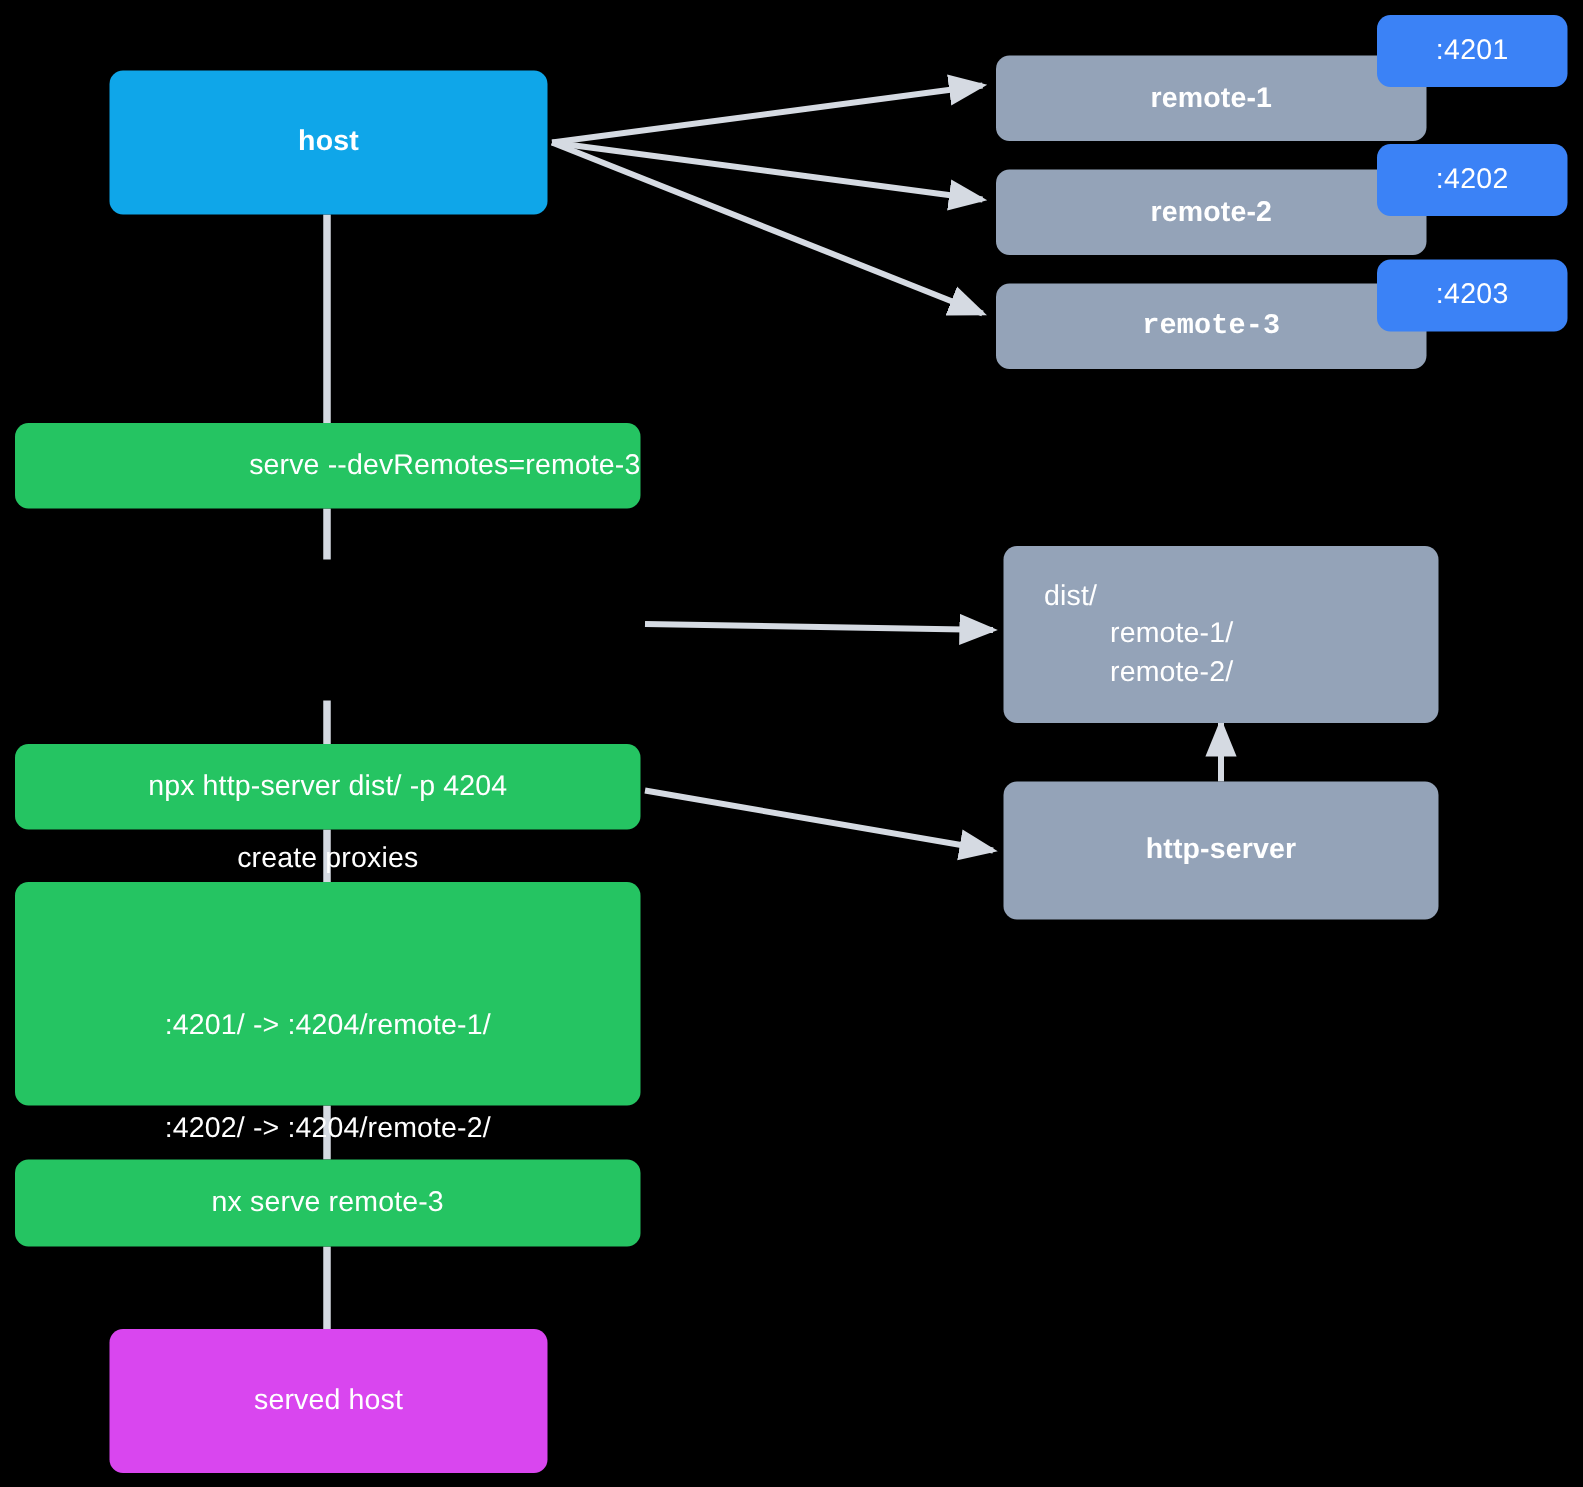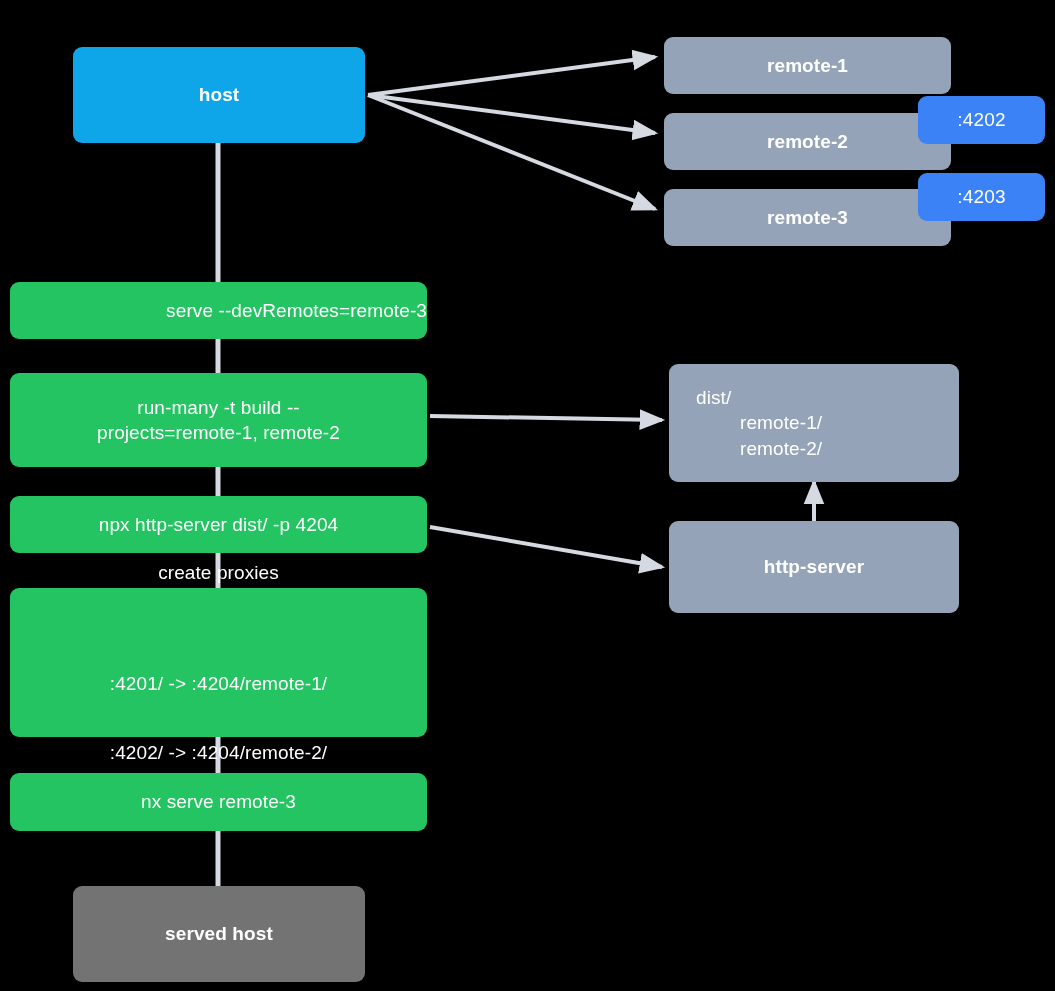--- a/index.html
+++ b/index.html
@@ -40,22 +40,22 @@
     text-align: center;
     line-height: 1.32;
     letter-spacing: 0.1px;
   }
   .node.host {
     background: #0fa6e9;
     font-weight: bold;
     font-size: 19px;
   }
   .node.served {
-    background: #737373;
-    font-weight: bold;
+    background: #d946ef;
+    font-weight: normal;
     font-size: 19px;
   }
   .node.remote {
     background: #94a3b8;
     font-weight: bold;
     font-size: 19px;
   }
   .node.cmd {
     background: #25c462;
     font-weight: normal;
@@ -120,43 +120,42 @@
     <line x1="814" y1="521" x2="814" y2="482" stroke="#d5dae2" stroke-width="4" marker-end="url(#arrowhead)"></line>
   </svg>
 
   <div class="node host" style="left:73px; top:47px; width:292px; height:96px;">
     <span>host</span>
   </div>
 
   <div class="node remote" style="left:664px; top:37px; width:287px; height:57px;">
     <span>remote-1</span>
   </div>
+  <div class="badge" style="left:918px; top:10px; width:127px; height:48px;">
+    <span>:4201</span>
+  </div>
 
   <div class="node remote" style="left:664px; top:113px; width:287px; height:57px;">
     <span>remote-2</span>
   </div>
   <div class="badge" style="left:918px; top:96px; width:127px; height:48px;">
     <span>:4202</span>
   </div>
 
-  <div class="node remote" style="left:664px; top:189px; width:287px; height:57px;">
+  <div class="node remote" style="left:664px; top:189px; width:287px; height:57px;font-family:Liberation Mono, monospace;">
     <span>remote-3</span>
   </div>
   <div class="badge" style="left:918px; top:173px; width:127px; height:48px;">
     <span>:4203</span>
   </div>
 
   <div class="node cmd" style="left:10px; top:282px; width:417px; height:57px;align-items:flex-end;">
     <span>serve --devRemotes=remote-3</span>
   </div>
 
-  <div class="node cmd" style="left:10px; top:373px; width:417px; height:94px;">
-    <span class="cmd-line">run-many -t build --</span>
-    <span class="cmd-line">projects=remote-1, remote-2</span>
-  </div>
 
   <div class="node cmd" style="left:10px; top:496px; width:417px; height:57px;">
     <span>npx http-server dist/ -p 4204</span>
   </div>
 
   <div class="node cmd" style="left:10px; top:588px; width:417px; height:149px;gap:43px;">
     <span class="cmd-line">create proxies</span>
     <span class="cmd-spacer"></span>
     <span class="cmd-line">:4201/ -&gt; :4204/remote-1/</span>
     <span class="cmd-line">:4202/ -&gt; :4204/remote-2/</span>

